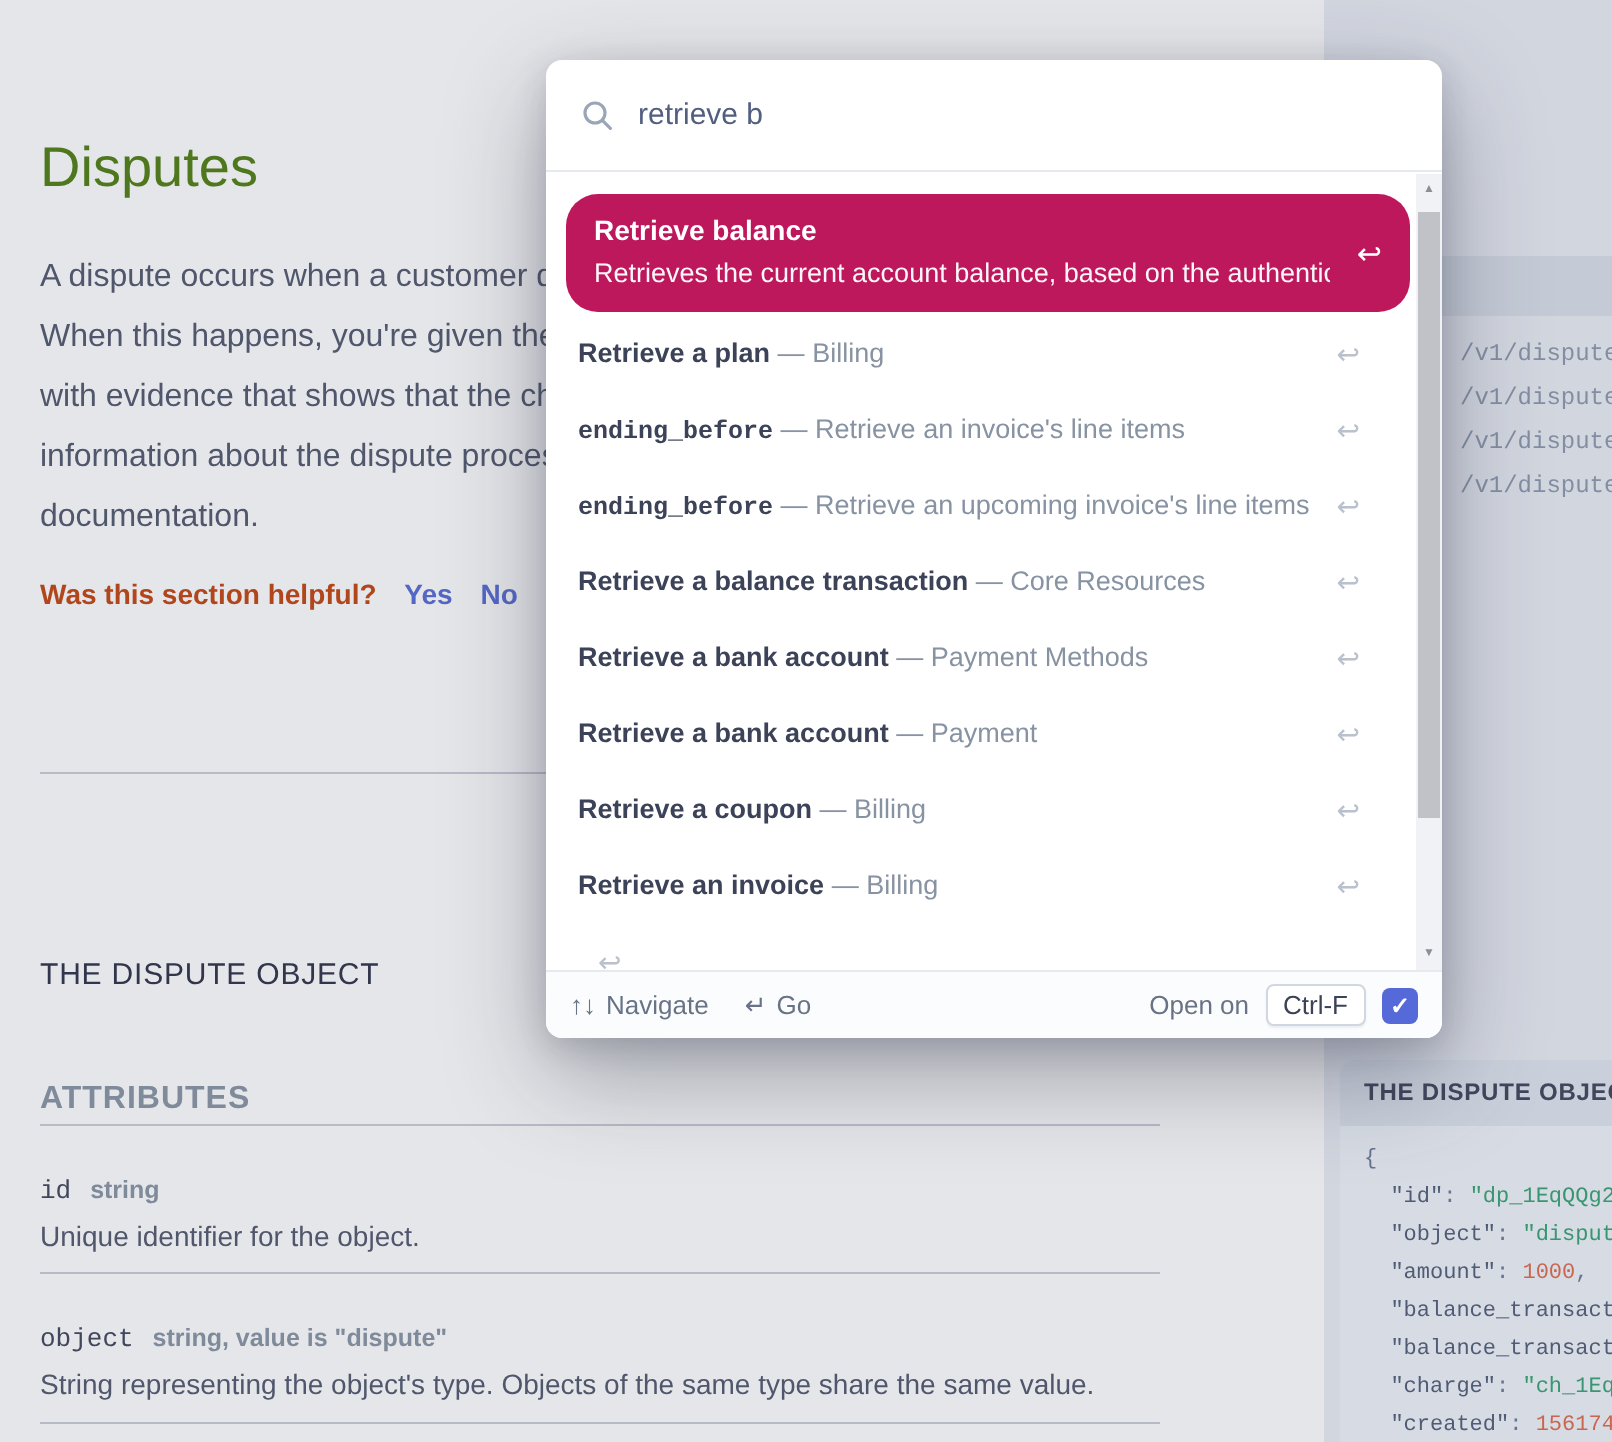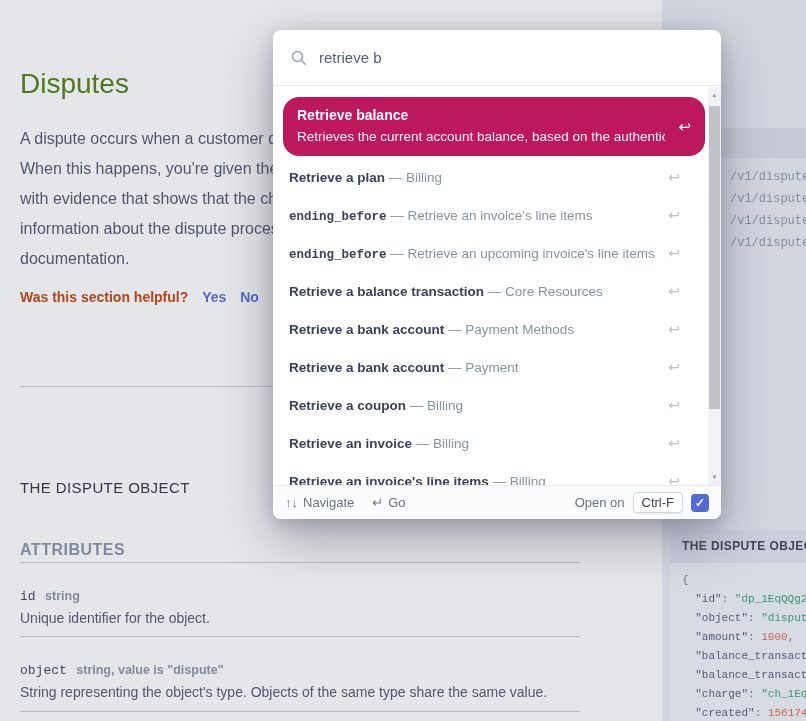--- a/index.html
+++ b/index.html
@@ -197,21 +197,20 @@
         </div>
         <div class="result-row">
           <span class="row-left"><span class="row-title">Retrieve a coupon</span><span class="row-sep"> — </span><span class="row-cat">Billing</span></span>
           <span class="row-return">↩</span>
         </div>
         <div class="result-row">
           <span class="row-left"><span class="row-title">Retrieve an invoice</span><span class="row-sep"> — </span><span class="row-cat">Billing</span></span>
           <span class="row-return">↩</span>
         </div>
         <div class="result-row">
-          <span class="row-left"><span class="row-title">Retrieve an invoice's line items</span><span class="row-sep"> — </span><span class="row-cat">Billing</span></span>
           <span class="row-return">↩</span>
         </div>
       </div>
 
     <div class="scrollbar">
       <div class="scroll-btn up">▲</div>
       <div class="scroll-thumb"></div>
       <div class="scroll-btn down">▼</div>
     </div>
   </div>

